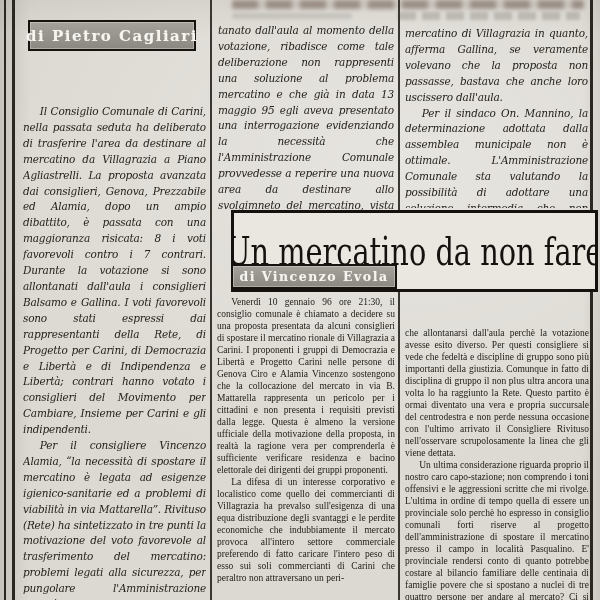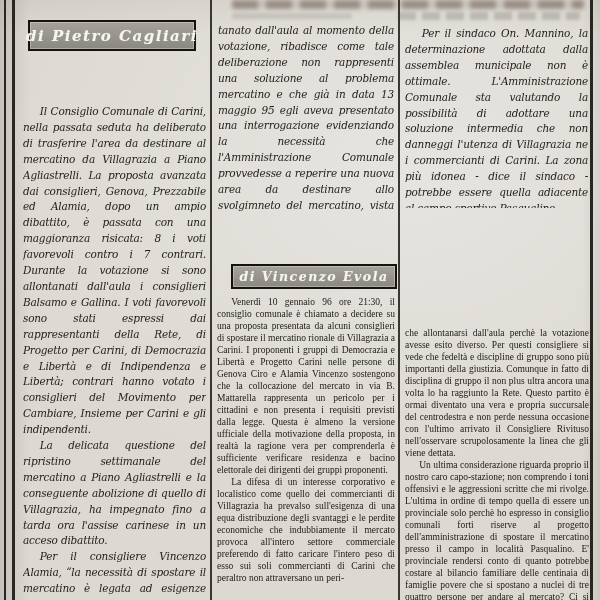--- a/index.html
+++ b/index.html
@@ -39,21 +39,21 @@
 
   
   .byline-box{
     position:absolute;z-index:6;box-sizing:border-box;
     border:2.5px solid #15120f;
     background:linear-gradient(180deg,#a5a29b 0%,#8b8882 100%);
     display:flex;align-items:center;justify-content:center;
     box-shadow:inset 0 0 0 1px rgba(240,238,232,0.35);
   }
   .byline-text{
-    font-family:"DejaVu Serif",serif;font-style:italic;font-weight:bold;
+    font-family:"DejaVu Serif",serif;font-weight:bold;
     color:#f6f4ee;letter-spacing:1.5px;white-space:nowrap;
     text-shadow:0 0 1px rgba(255,255,255,0.35);
   }
   .bl-pietro{left:28px;top:20px;width:168px;height:31px;}
   .bl-pietro .byline-text{font-size:15px;}
   .bl-vincenzo{left:231px;top:264px;width:166px;height:25px;}
   .bl-vincenzo .byline-text{font-size:12.5px;}
 
   
   .headline-box{
@@ -89,33 +89,36 @@
   <div class="ghost ghost1"></div>
   <div class="ghost ghost2"></div>
   <div class="ghost ghost3"></div>
 
   <div class="byline-box bl-pietro">
     <span class="byline-text">di Pietro Cagliari</span>
   </div>
 
   <div class="col art1 c-left">
     <p class="cont" style="text-indent:1.6em;">Il Consiglio Comunale di Carini, nella passata seduta ha deliberato di trasferire l'area da destinare al mercatino da Villagrazia a Piano Agliastrelli. La proposta avanzata dai consiglieri, Genova, Prezzabile ed Alamia, dopo un ampio dibattito, è passata con una maggioranza risicata: 8 i voti favorevoli contro i 7 contrari. Durante la votazione si sono allontanati dall'aula i consiglieri Balsamo e Gallina. I voti favorevoli sono stati espressi dai rappresentanti della Rete, di Progetto per Carini, di Democrazia e Libertà e di Indipendenza e Libertà; contrari hanno votato i consiglieri del Movimento per Cambiare, Insieme per Carini e gli indipendenti.</p>
-    <p>La delicata questione del ripristino settimanale del mercatino a Piano Agliastrelli e la conseguente abolizione di quello di Villagrazia, ha impegnato fino a tarda ora l'assise carinese in un acceso dibattito.</p>
     <p>Per il consigliere Vincenzo Alamia, “la necessità di spostare il mercatino è legata ad esigenze igienico-sanitarie ed a problemi di viabilità in via Mattarella”. Rivituso (Rete) ha sintetizzato in tre punti la motivazione del voto favorevole al trasferimento del mercatino: problemi legati alla sicurezza, per pungolare l'Amministrazione perchè si attivi in tempi brevi ad eseguire i lavori di sistemazione dell'area del campo Pasqualino, con fondi comunali, per trasferirvi il mercatino; in quanto da parte dell'Amministrazione vi era stata la promessa di trasferire solo in via provvisoria il mercatino a Villagrazia.</p>
 
   </div>
 
   <div class="col art1 c-midtop">
     <p class="cont">tanato dall'aula al momento della votazione, ribadisce come tale deliberazione non rappresenti una soluzione al problema mercatino e che già in data 13 maggio 95 egli aveva presentato una interrogazione evidenziando la necessità che l'Amministrazione Comunale provvedesse a reperire una nuova area da destinare allo svolgimneto del mercatino, vista la molteplicità di problemi che causa il mercatino nella zona di Piano Agliastrelli, quali viabilità e sicurezza. Gallina inoltre accusa di demagogia quanto hanno votato contro la proposta di spostare il</p>
   </div>
 
   <div class="col art1 c-rigtop">
+    <p class="cont">mercatino di Villagrazia in quanto, afferma Gallina, se veramente volevano che la proposta non passasse, bastava che anche loro uscissero dall'aula.</p>
     <p>Per il sindaco On. Mannino, la determinazione adottata dalla assemblea municipale non è ottimale. L'Amministrazione Comunale sta valutando la possibilità di adottare una soluzione intermedia che non danneggi l'utenza di Villagrazia ne i commercianti di Carini. La zona più idonea - dice il sindaco - potrebbe essere quella adiacente al campo sportivo Pasqualino.</p>
   </div>
 
+  <div class="headline-box">
+    <span class="headline-text">Un mercatino da non fare</span>
+  </div>
 
   <div class="byline-box bl-vincenzo">
     <span class="byline-text">di Vincenzo Evola</span>
   </div>
 
   <div class="col art2 c-mid2">
     <p>Venerdì 10 gennaio 96 ore 21:30, il consiglio comunale è chiamato a decidere su una proposta presentata da alcuni consiglieri di spostare il mercatino rionale di Villagrazia a Carini. I proponenti i gruppi di Democrazia e Libertà e Progetto Carini nelle persone di Genova Ciro e Alamia Vincenzo sostengono che la collocazione del mercato in via B. Mattarella rappresenta un pericolo per i cittadini e non presenta i requisiti previsti dalla legge. Questa è almeno la versione ufficiale della motivazione della proposta, in realtà la ragione vera per comprenderla è sufficiente verificare residenza e bacino elettorale dei dirigenti dei gruppi proponenti.</p>
     <p>La difesa di un interesse corporativo e localistico come quello dei commercianti di Villagrazia ha prevalso sull'esigenza di una equa distribuzione degli svantaggi e le perdite economiche che indubbiamente il mercato provoca all'intero settore commerciale preferendo di fatto caricare l'intero peso di esso sui soli commercianti di Carini che peraltro non attraversano un peri-</p>
   </div>
 

